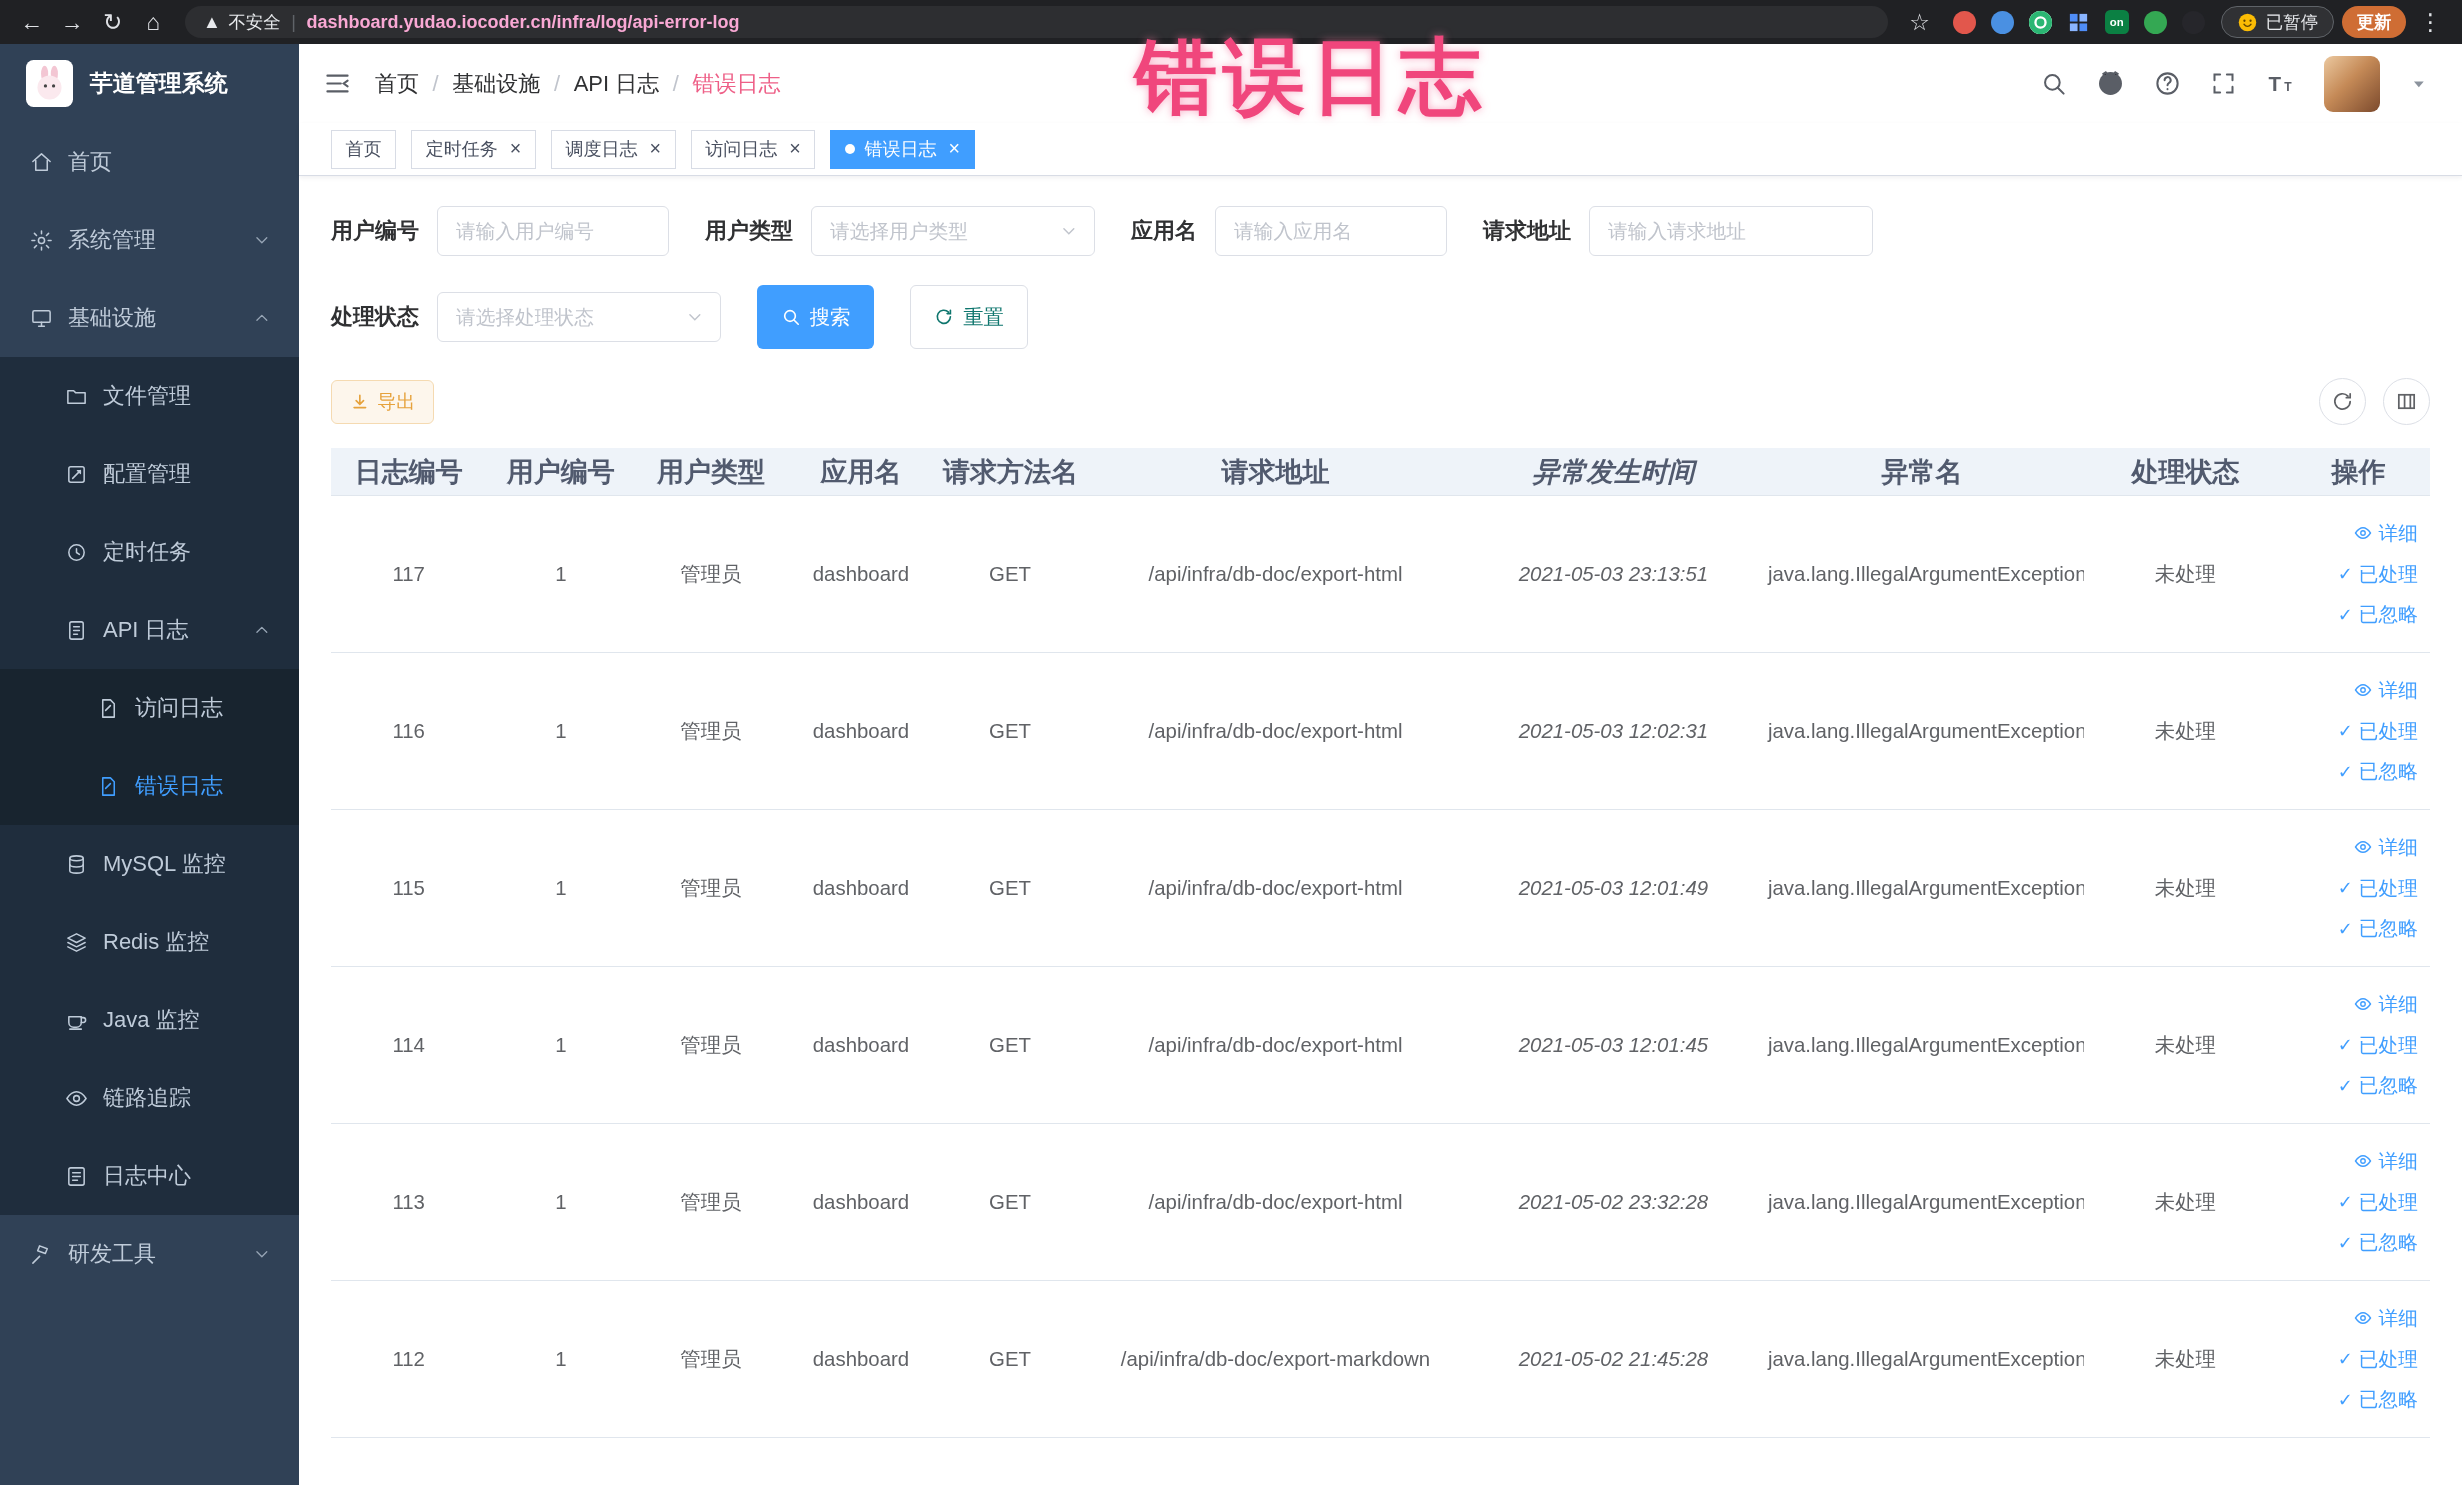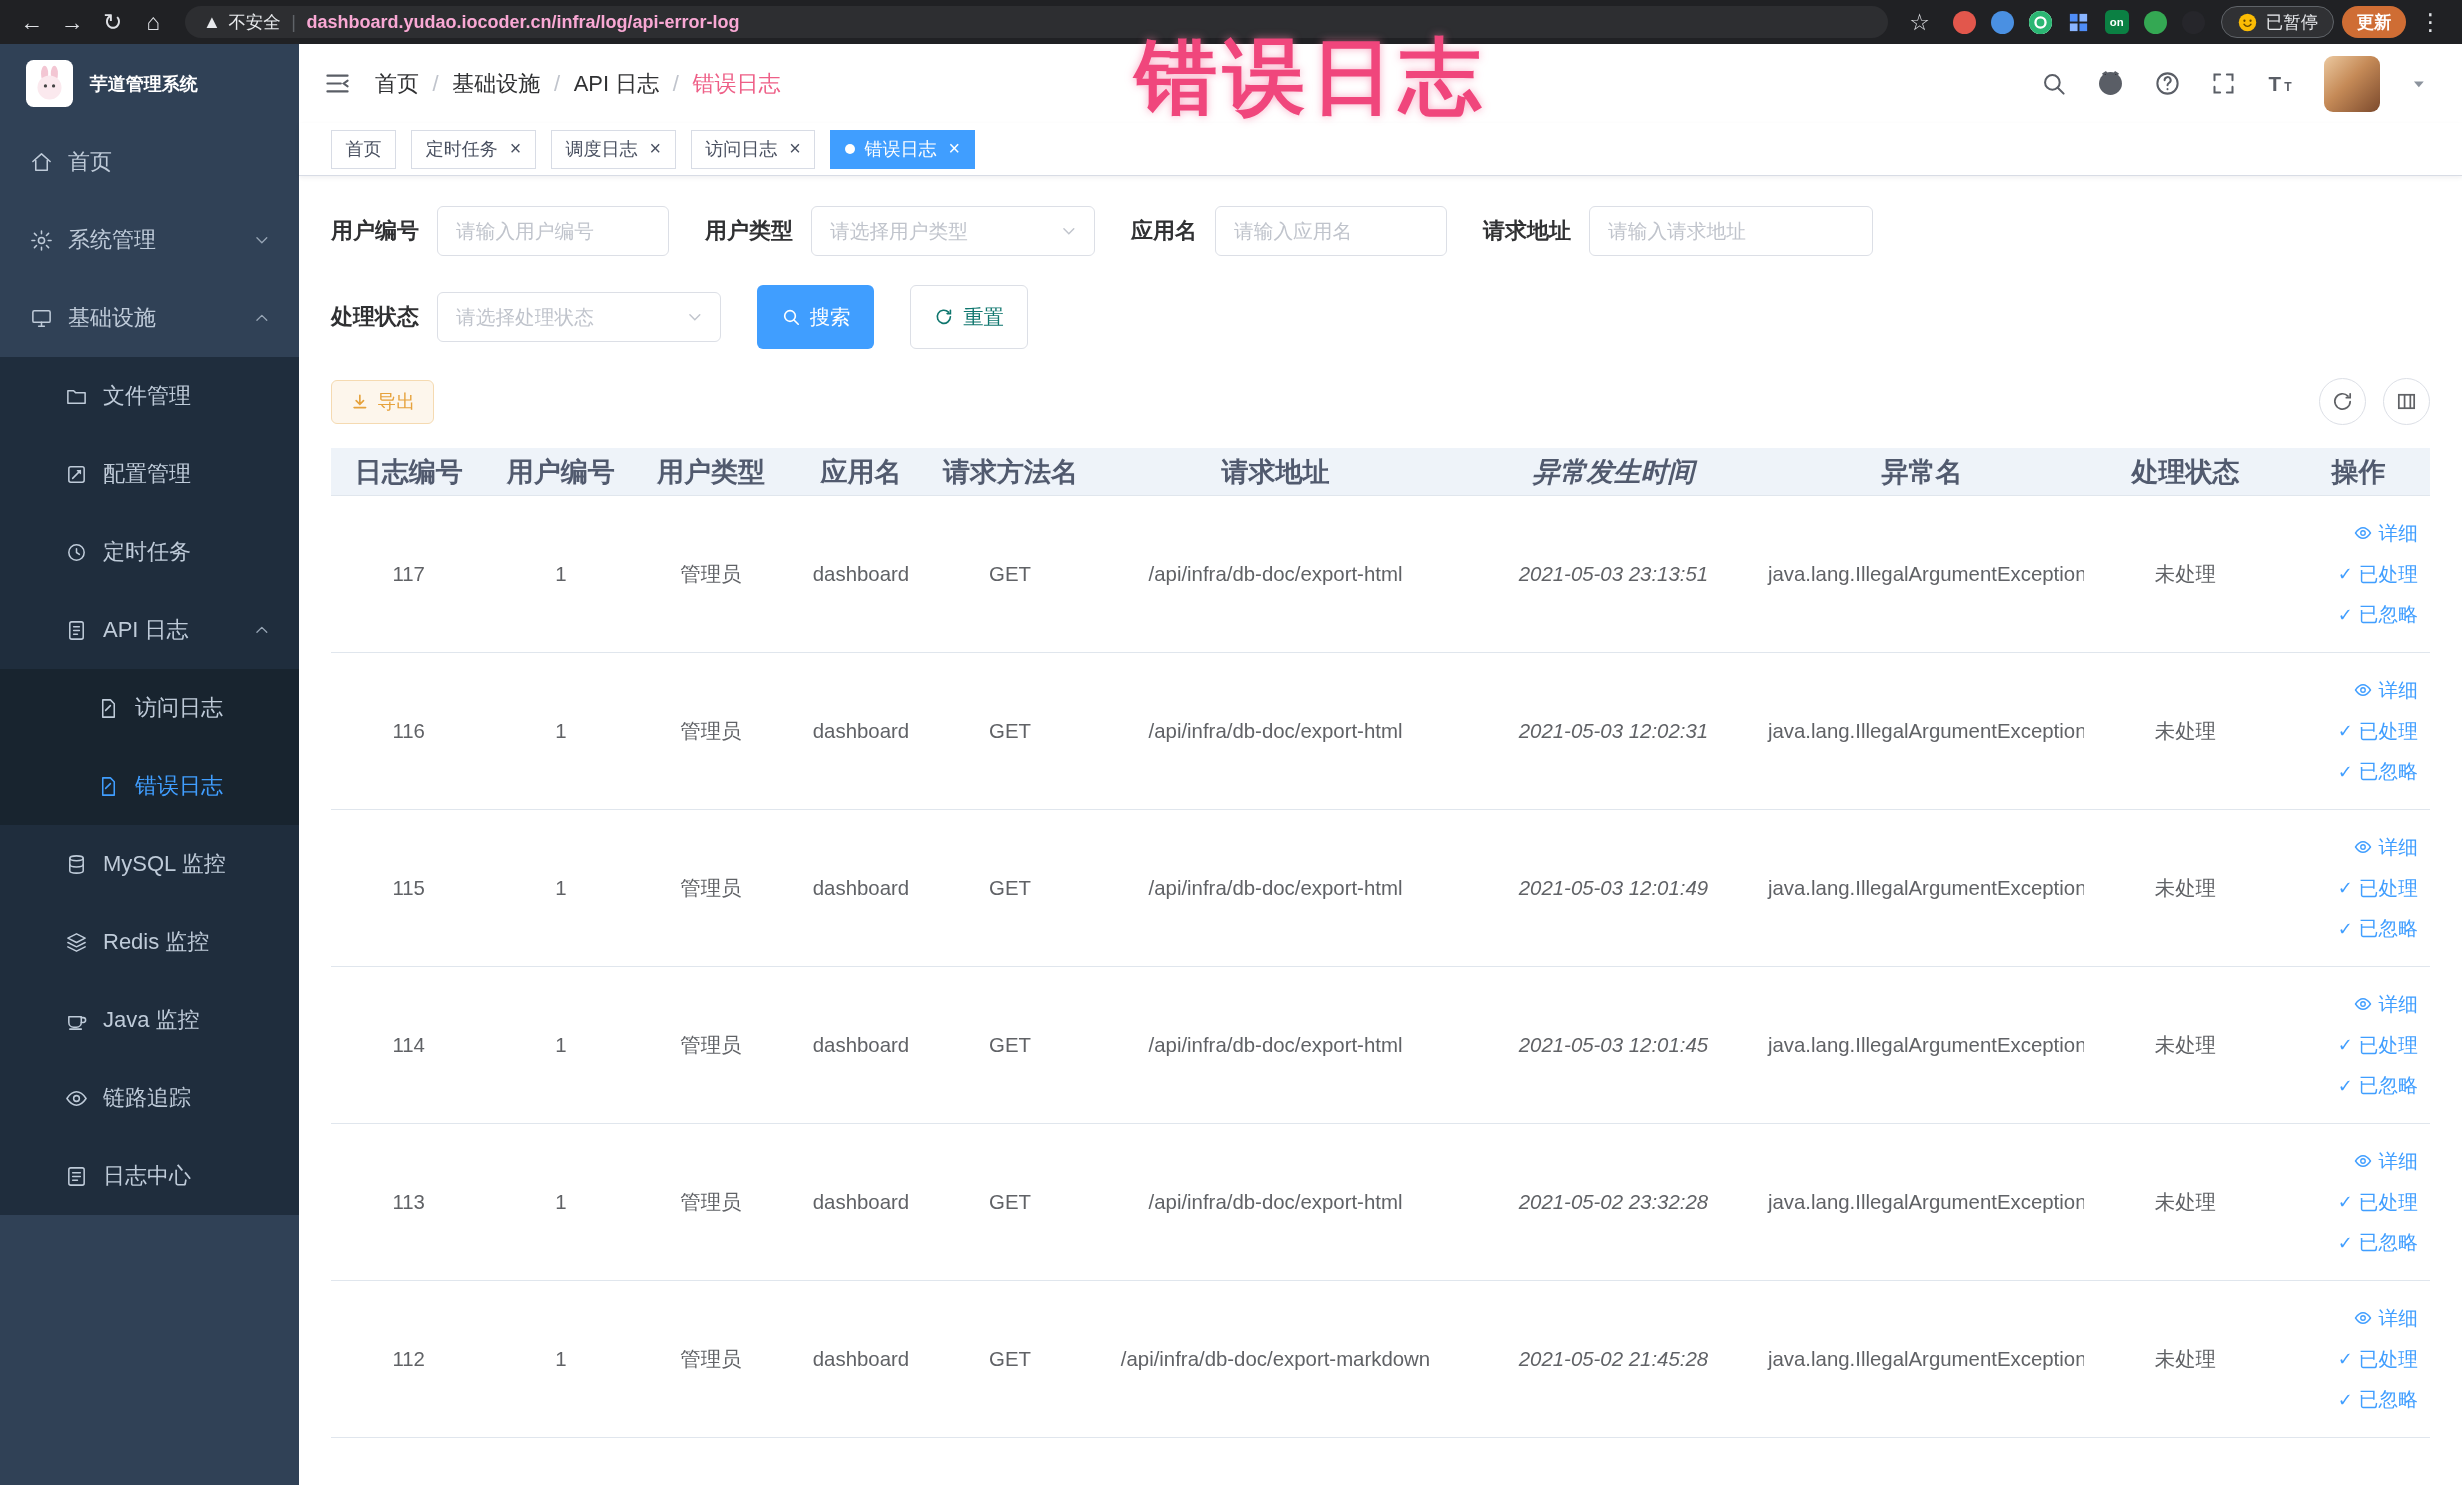--- a/index.html
+++ b/index.html
@@ -22,21 +22,21 @@
   .pill{height:32px;border-radius:16px;display:flex;align-items:center;gap:7.6px;padding:0 15px;
         font-size:17.4px;cursor:pointer;flex:0 0 auto;}
   .pill.paused{border:0.8px solid #5f6368;background:#303134;color:#e8eaed;}
   .pill.update{background:#cf6d34;color:#fff;font-weight:700;}
 
   
   .app{display:flex;height:1442px;}
   .sidebar{width:299px;flex:0 0 299px;background:#304156;display:flex;flex-direction:column;overflow:hidden;}
   .logo-row{height:79px;flex:0 0 79px;display:flex;align-items:center;gap:16.7px;padding-left:26px;cursor:pointer;}
   .logo-img{width:47px;height:47px;border-radius:7.6px;background:#fff;display:flex;align-items:center;justify-content:center;overflow:hidden;}
-  .logo-title{color:#fff;font-size:18px;font-weight:700;white-space:nowrap;}
+  .logo-title{color:#fff;font-size:23px;font-weight:700;white-space:nowrap;}
   .menu{flex:1;overflow:hidden;}
   .menu-item{height:78px;display:flex;align-items:center;gap:15px;color:#bfcbd9;font-size:22px;
              position:relative;cursor:pointer;white-space:nowrap;}
   .menu-item .icon{display:flex;color:inherit;flex:0 0 auto;}
   .depth-1{padding-left:30px;}
   .depth-2{padding-left:65px;background:#1f2d3d;}
   .depth-3{padding-left:97px;background:#18242f;}
   .menu-item.active{color:#409eff;}
   .chev{position:absolute;right:27px;display:flex;color:#97a5b5;}
 
@@ -308,20 +308,34 @@
         </div>
         <div class="menu-item depth-2">
           <span class="icon ">
             <svg width="23" height="23" viewBox="0 0 24 24" fill="none" stroke="currentColor" stroke-width="1.6" stroke-linecap="round" stroke-linejoin="round">
               <rect x="4" y="3" width="16" height="18" rx="2"></rect>
               <path d="M8 8h8M8 12h8M8 16h5"></path>
             </svg>
           </span>
           <span class="mi-label">日志中心</span>
         </div>
+        <div class="menu-item depth-1">
+          <span class="icon ">
+            <svg width="23" height="23" viewBox="0 0 24 24" fill="none" stroke="currentColor" stroke-width="1.6" stroke-linecap="round" stroke-linejoin="round">
+              <path d="M3 21l7-7"></path>
+              <path d="M10 3l8 3-2 5-8-3z"></path>
+            </svg>
+          </span>
+          <span class="mi-label">研发工具</span>
+          <span class="chev">
+            <svg width="19.7" height="19.7" viewBox="0 0 24 24" fill="none" stroke="currentColor" stroke-width="1.6" stroke-linecap="round" stroke-linejoin="round">
+              <path d="M6 9.5l6 6 6-6"></path>
+            </svg>
+          </span>
+        </div>
       </nav>
   </aside>
 
   <div class="main">
 
     <div class="navbar">
       <span class="hamburger">
         <svg width="27" height="27" viewBox="0 0 24 24" fill="none" stroke="currentColor" stroke-width="1.8" stroke-linecap="round">
             <path d="M3 5h18M3 12h12M3 19h18"></path>
             <path d="M21 9.5l-3.5 2.5 3.5 2.5"></path>

